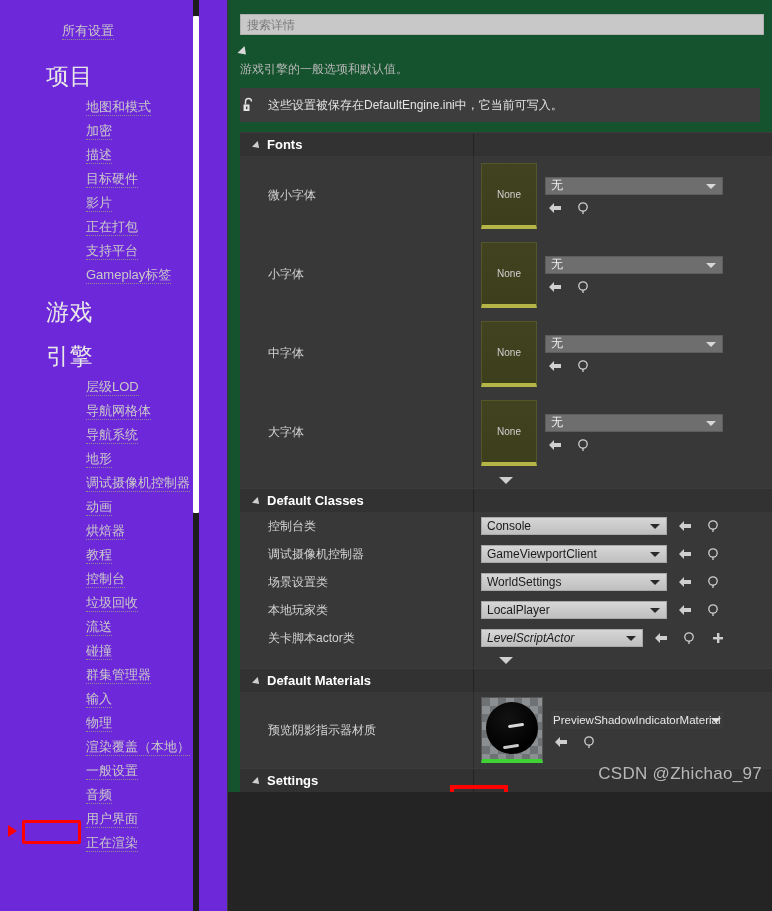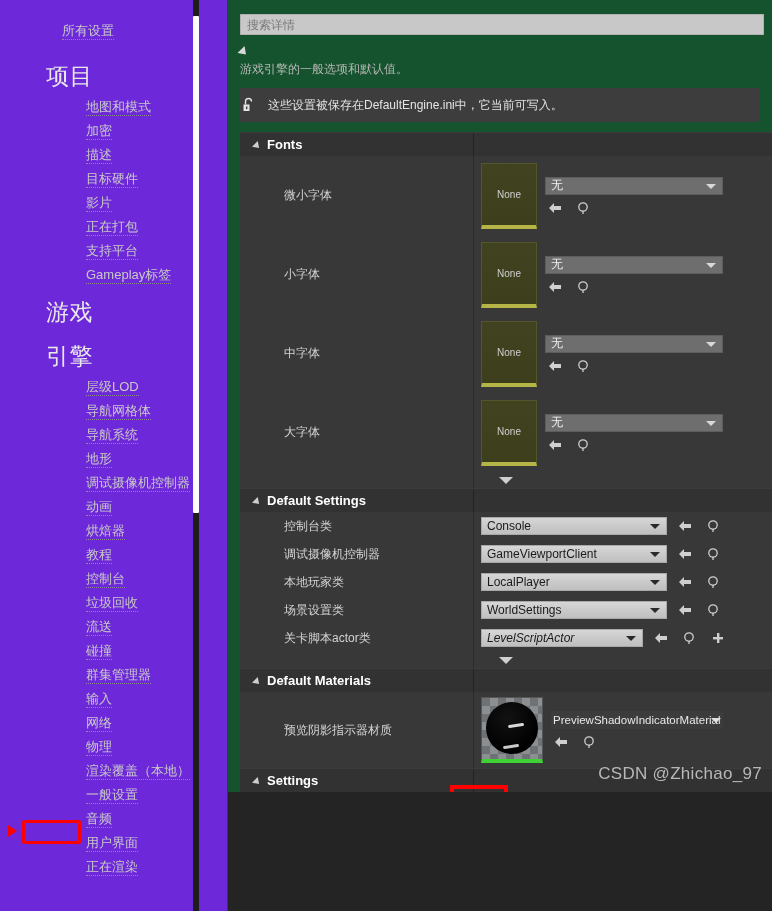--- a/index.html
+++ b/index.html
@@ -167,21 +167,21 @@
     position: absolute;
     left: 233px; top: 0; bottom: 0;
     width: 1px; background: #2b2b2b;
   }
   .row { display: flex; align-items: center; position: relative; }
   .row-label {
     width: 233px;
     flex: 0 0 233px;
     color: #d4d4d4;
     font-size: 12px;
-    padding-left: 44px;
+    padding-left: 28px;
   }
   .row-val { flex: 1; padding-left: 8px; display: flex; align-items: center; }
 
   
   .font-row { height: 79px; }
   .thumb {
     width: 56px; height: 66px;
     background: linear-gradient(#41421f, #3d3e1c);
     border: 1px solid #54552a;
     border-bottom: 4px solid #b5b447;
@@ -352,21 +352,20 @@
         <a class="side-link"><span class="t">调试摄像机控制器</span></a>
         <a class="side-link"><span class="t">动画</span></a>
         <a class="side-link"><span class="t">烘焙器</span></a>
         <a class="side-link"><span class="t">教程</span></a>
         <a class="side-link"><span class="t">控制台</span></a>
         <a class="side-link"><span class="t">垃圾回收</span></a>
         <a class="side-link"><span class="t">流送</span></a>
         <a class="side-link"><span class="t">碰撞</span></a>
         <a class="side-link"><span class="t">群集管理器</span></a>
         <a class="side-link"><span class="t">输入</span></a>
-        <a class="side-link"><span class="t">网络</span></a>
         <a class="side-link"><span class="t">物理</span></a>
         <a class="side-link"><span class="t">渲染覆盖（本地）</span></a>
         <a class="side-link"><span class="t">一般设置</span></a>
         <a class="side-link"><span class="t">音频</span></a>
         <a class="side-link"><span class="t">用户界面</span></a>
         <a class="side-link"><span class="t">正在渲染</span></a>
       </div>
     </div>
 
     <div class="hl-arrow"></div>
@@ -516,21 +515,21 @@
           </div>
         </div>
 
         <div class="expand-more">
             <span class="dn"></span>
           </div>
       </div>
 
       <div class="sec-header">
         <span class="caret"></span>
-        <span>Default Settings</span>
+        <span>Default Classes</span>
       </div>
       <div class="sec-body">
 
         <div class="row cls-row">
           <div class="row-label">控制台类</div>
           <div class="row-val">
             <div class="dd-light w186">
               <span>Console</span>
               <span class="arrow"></span>
             </div>
@@ -567,47 +566,47 @@
                   <svg width="14" height="14" viewBox="0 0 14 14">
                     <circle cx="6" cy="6" r="4.2" fill="none" stroke="#cfcfcf" stroke-width="1.3"></circle>
                     <line x1="6" y1="10" x2="6" y2="13" stroke="#cfcfcf" stroke-width="1.3"></line>
                   </svg>
                 </span>
             </div>
           </div>
         </div>
 
         <div class="row cls-row">
+          <div class="row-label">场景设置类</div>
+          <div class="row-val">
+            <div class="dd-light w186">
+              <span>WorldSettings</span>
+              <span class="arrow"></span>
+            </div>
+            <div class="cls-icons">
+              <span class="ic">
+                  <svg width="16" height="14" viewBox="0 0 16 14">
+                    <path d="M7 2 L2 7 L7 12 L7 9 L14 9 L14 5 L7 5 Z" fill="#cfcfcf"></path>
+                  </svg>
+                </span>
+              <span class="ic">
+                  <svg width="14" height="14" viewBox="0 0 14 14">
+                    <circle cx="6" cy="6" r="4.2" fill="none" stroke="#cfcfcf" stroke-width="1.3"></circle>
+                    <line x1="6" y1="10" x2="6" y2="13" stroke="#cfcfcf" stroke-width="1.3"></line>
+                  </svg>
+                </span>
+            </div>
+          </div>
+        </div>
+
+        <div class="row cls-row">
           <div class="row-label">本地玩家类</div>
           <div class="row-val">
             <div class="dd-light w186">
               <span>LocalPlayer</span>
-              <span class="arrow"></span>
-            </div>
-            <div class="cls-icons">
-              <span class="ic">
-                  <svg width="16" height="14" viewBox="0 0 16 14">
-                    <path d="M7 2 L2 7 L7 12 L7 9 L14 9 L14 5 L7 5 Z" fill="#cfcfcf"></path>
-                  </svg>
-                </span>
-              <span class="ic">
-                  <svg width="14" height="14" viewBox="0 0 14 14">
-                    <circle cx="6" cy="6" r="4.2" fill="none" stroke="#cfcfcf" stroke-width="1.3"></circle>
-                    <line x1="6" y1="10" x2="6" y2="13" stroke="#cfcfcf" stroke-width="1.3"></line>
-                  </svg>
-                </span>
-            </div>
-          </div>
-        </div>
-
-        <div class="row cls-row">
-          <div class="row-label">场景设置类</div>
-          <div class="row-val">
-            <div class="dd-light w186">
-              <span>WorldSettings</span>
               <span class="arrow"></span>
             </div>
             <div class="cls-icons">
               <span class="ic">
                   <svg width="16" height="14" viewBox="0 0 16 14">
                     <path d="M7 2 L2 7 L7 12 L7 9 L14 9 L14 5 L7 5 Z" fill="#cfcfcf"></path>
                   </svg>
                 </span>
               <span class="ic">
                   <svg width="14" height="14" viewBox="0 0 14 14">

